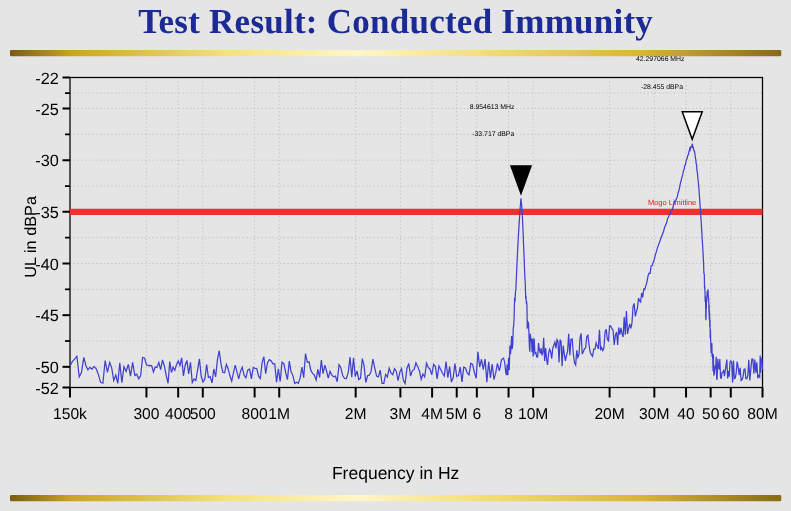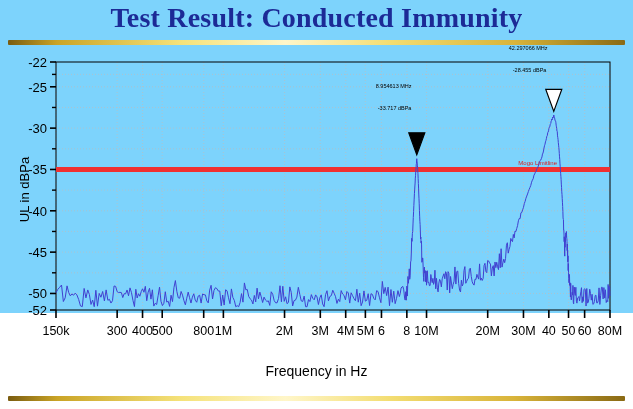--- a/index.html
+++ b/index.html
@@ -11,22 +11,22 @@
     width: 633px;
     height: 409px;
     font-family: "Liberation Sans", sans-serif;
     overflow: hidden;
     position: relative;
   }
   #slide {
     position: absolute;
     left: 0; top: 0;
     width: 633px;
-    height: 313px;
-    background: #7dd3fc;
+    height: 409px;
+    background: #e5e5e5;
     box-sizing: border-box;
   }
   
   #title {
     position: absolute;
     left: 0;
     top: 2px;
     width: 633px;
     text-align: center;
     font-family: "Liberation Serif", serif;
@@ -70,21 +70,21 @@
     width: 120px;
     text-align: center;
     transform: rotate(-90deg);
     font-size: 13px;
     color: #000;
     white-space: nowrap;
   }
   #xlabel {
     position: absolute;
     left: 0;
-    top: 311px;
+    top: 318px;
     width: 633px;
     text-align: center;
     font-size: 14px;
     color: #000;
   }
   .tiny-anno {
     position: absolute;
     font-size: 5.5px;
     color: #000;
     white-space: nowrap;

